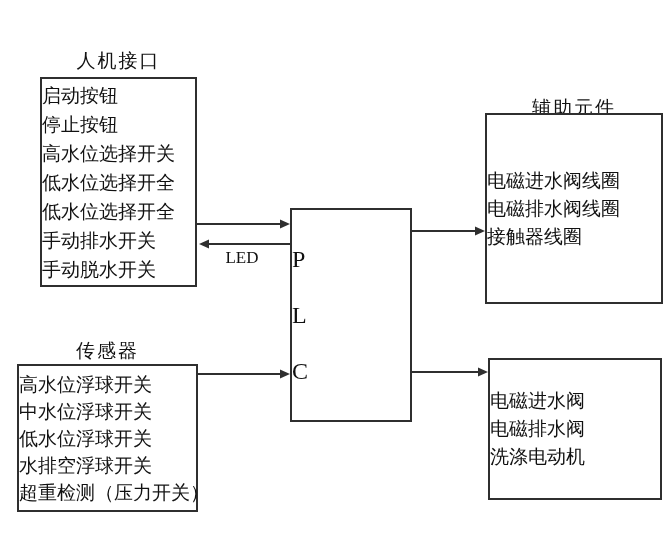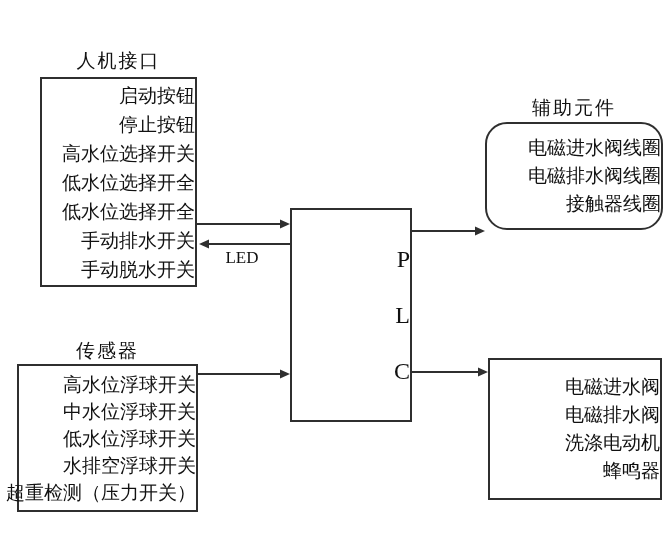--- a/index.html
+++ b/index.html
@@ -18,21 +18,21 @@
     left: 0; top: 0;
     width: 670px; height: 558px;
     pointer-events: none;
   }
   .box {
     position: absolute;
     border: 2px solid #2f2f2f;
     background: #ffffff;
     display: flex;
     flex-direction: column;
-    align-items: flex-end;
+    align-items: flex-start;
     justify-content: center;
     box-sizing: border-box;
     font-size: 19px;
   }
   .row { display: block; text-align: center; white-space: nowrap; }
   .hmi-box .row      { line-height: 29px; }
   .sensor-box .row   { line-height: 27px; }
   .aux-box .row      { line-height: 28px; }
   .actuator-box .row { line-height: 28px; }
   .title {
@@ -43,22 +43,22 @@
     white-space: nowrap;
   }
   .hmi-title      { left: 40px;  top: 13px;  width: 157px; }
   .aux-title      { left: 485px; top: 60px;  width: 178px; }
   .sensor-title   { left: 17px;  top: 303px; width: 181px; }
   .actuator-title { left: 488px; top: 296px; width: 174px; }
   .hmi-box      { left: 40px;  top: 42px;  width: 157px; height: 210px; }
   .plc-box      { left: 290px; top: 173px; width: 122px; height: 214px;
                   font-size: 24px; }
   .plc-box .row { line-height: 56px; }
-  .aux-box      { left: 485px; top: 87px;  width: 178px; height: 108px; border-radius: 22px; }
-  .sensor-box   { left: 17px;  top: 329px; width: 181px; height: 148px; padding-left: 12px; }
+  .aux-box      { left: 485px; top: 78px;  width: 178px; height: 191px; }
+  .sensor-box   { left: 17px;  top: 329px; width: 181px; height: 148px; }
   .actuator-box { left: 488px; top: 323px; width: 174px; height: 142px; }
   .led-label {
     position: absolute;
     left: 212px; top: 213px; width: 60px;
     text-align: center;
     font-size: 17px;
   }
   .caption {
     position: absolute;
     left: 195px; top: 526px;
@@ -146,21 +146,20 @@
     <span class="row">中水位浮球开关</span>
     <span class="row">低水位浮球开关</span>
     <span class="row">水排空浮球开关</span>
     <span class="row">超重检测（压力开关）</span>
   </div>
 
   <div class="box actuator-box">
     <span class="row">电磁进水阀</span>
     <span class="row">电磁排水阀</span>
     <span class="row">洗涤电动机</span>
-    <span class="row">蜂鸣器</span>
   </div>
 
   <div class="led-label">LED</div>
 
   <div class="wm-csdn">CSDN</div>
   <div class="caption">图 2.2　全自动洗衣机控制系统图</div>
   <div class="wm-handle">@叶绿体不忘呼吸</div>
 
 </div>
 

